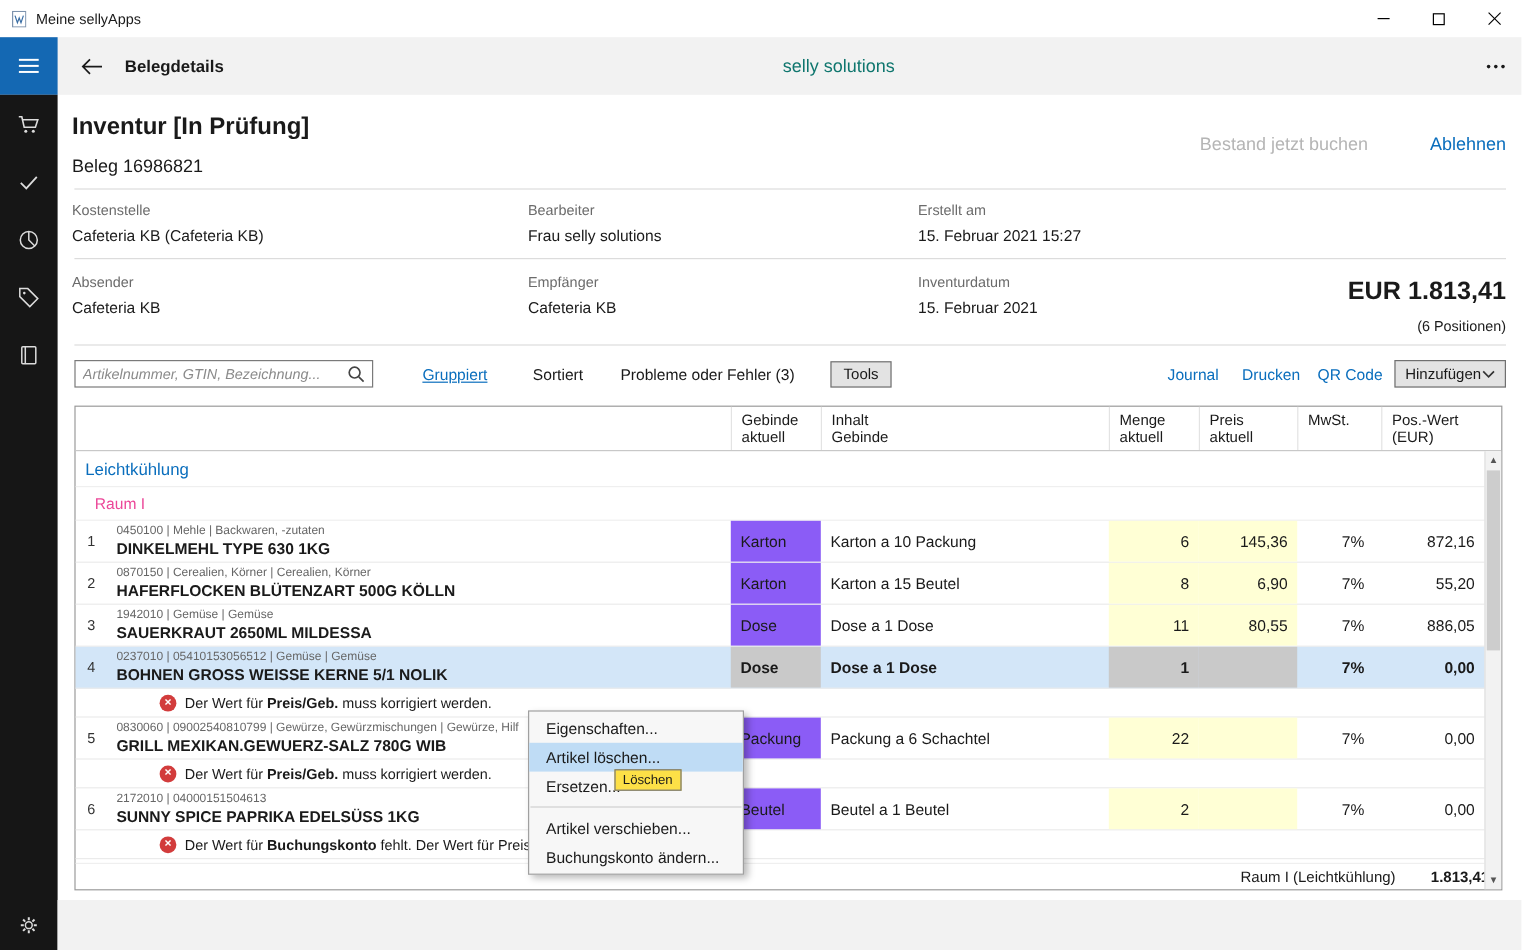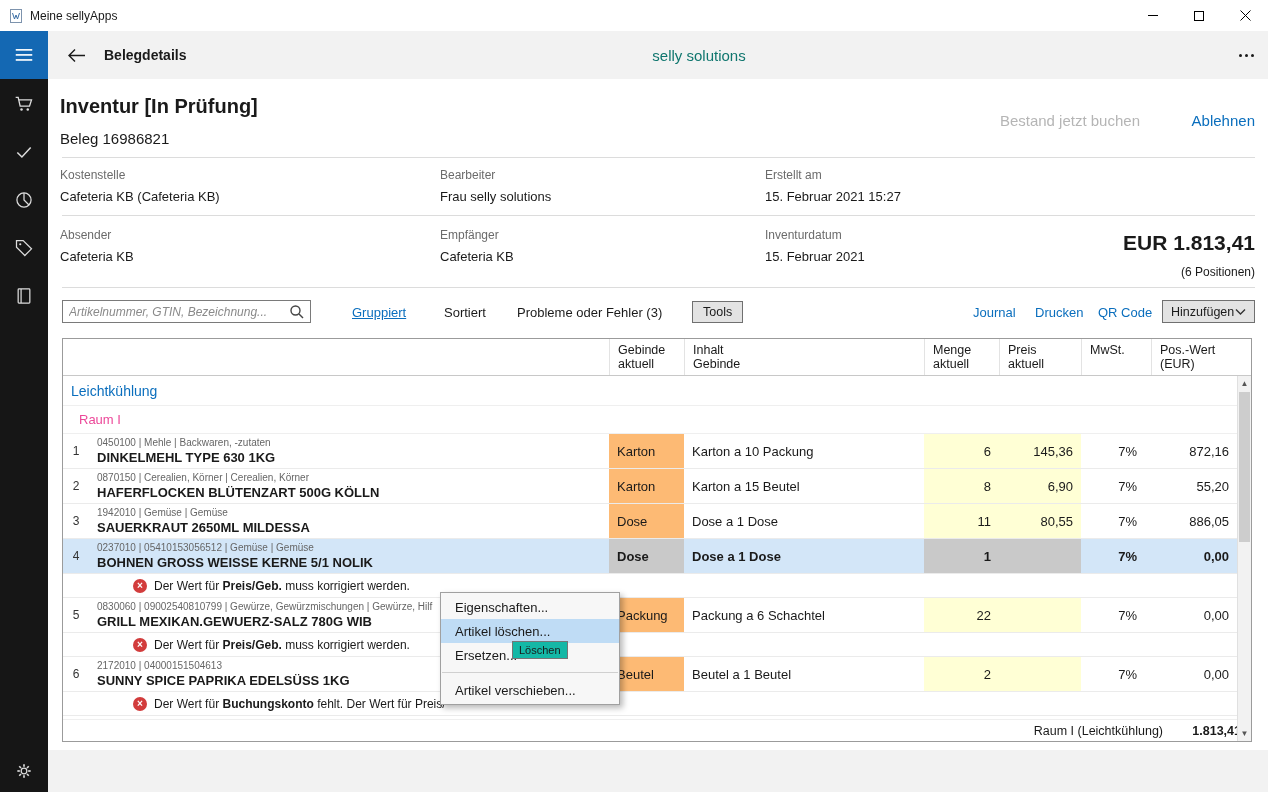--- a/index.html
+++ b/index.html
@@ -75,21 +75,21 @@
   .rowpane { margin-right:2px; }
   .group-row { height:30px; display:flex; align-items:center; padding-left:8px; color:#0a6ebd;
                font-size:14px; border-bottom:1px solid #efefef; }
   .subgroup-row { height:28px; display:flex; align-items:center; padding-left:16px; color:#ec4899;
                   font-size:13px; border-bottom:1px solid #efefef; }
   .trow { display:flex; height:35px; border-bottom:1px solid #ebebeb; }
   .c-num { width:26px; display:flex; align-items:center; justify-content:center; font-size:12px; color:#333; }
   .c-desc { width:520px; padding:3px 8px 0; overflow:hidden; }
   .c-desc .meta { font-size:10px; color:#666; white-space:nowrap; }
   .c-desc .name { font-size:13px; margin-top:2px; white-space:nowrap;font-weight:bold; }
-  .c-geb { width:75px; background:#fdba74; display:flex; align-items:center; padding-left:8px; font-size:13px; }
+  .c-geb { width:75px; background:#8b5cf6; display:flex; align-items:center; padding-left:8px; font-size:13px; }
   .c-inh { width:240px; display:flex; align-items:center; padding-left:8px; font-size:13px; }
   .c-menge { width:75px; background:#ffffd5; display:flex; align-items:center; justify-content:flex-end;
              padding-right:8px; font-size:13px; }
   .c-preis { width:82px; background:#ffffd5; display:flex; align-items:center; justify-content:flex-end;
              padding-right:8px; font-size:13px; }
   .c-mwst { width:70px; display:flex; align-items:center; justify-content:flex-end; padding-right:14px; font-size:13px; }
   .c-wert { width:86px; display:flex; align-items:center; justify-content:flex-end; padding-right:8px; font-size:13px; }
   .trow.selected { background:#d3e6f8; }
   .trow.selected .name, .trow.selected .c-inh, .trow.selected .c-mwst,
   .trow.selected .c-wert, .trow.selected .c-geb, .trow.selected .c-menge { font-weight:bold; }
@@ -112,21 +112,21 @@
   .vs-thumb { position:absolute; left:1px; top:16px; width:11px; height:150px; background:#cdcdcd; cursor:pointer; }
 
   .bottom-strip { position:absolute; left:48px; right:0; bottom:0; height:42px; background:#f2f2f2; }
 
   
   .ctx { position:absolute; left:440px; top:592px; width:180px; background:#f7f7f7;
          border:1px solid #a0a0a0; box-shadow:3px 3px 6px rgba(0,0,0,.28); padding:2px 0; z-index:50; }
   .ctx-item { height:24px; display:flex; align-items:center; padding-left:14px; font-size:13px; cursor:pointer; }
   .ctx-item.hl { background:#bfdcf5; }
   .ctx-sep { height:1px; background:#d0d0d0; margin:5px 1px; }
-  .tip { position:absolute; left:512px; top:641px; background:#14b8a6; border:1px solid #767676;
+  .tip { position:absolute; left:512px; top:641px; background:#fde047; border:1px solid #767676;
          font-size:11px; padding:2px 6px; z-index:60; }
 
   svg { display:block; }
 </style>
 </head>
 <body>
 
 <div class="titlebar">
   <span class="app-icon">
     <svg width="12" height="14">
@@ -412,14 +412,15 @@
     <div class="vs-arrow vs-down">▼</div>
   </div>
 </div>
 
 <div class="ctx">
   <div class="ctx-item">Eigenschaften...</div>
   <div class="ctx-item hl">Artikel löschen...</div>
   <div class="ctx-item">Ersetzen...</div>
   <div class="ctx-sep"></div>
   <div class="ctx-item">Artikel verschieben...</div>
+  <div class="ctx-item">Buchungskonto ändern...</div>
 </div>
 <div class="tip">Löschen</div>
 
 </body></html>

